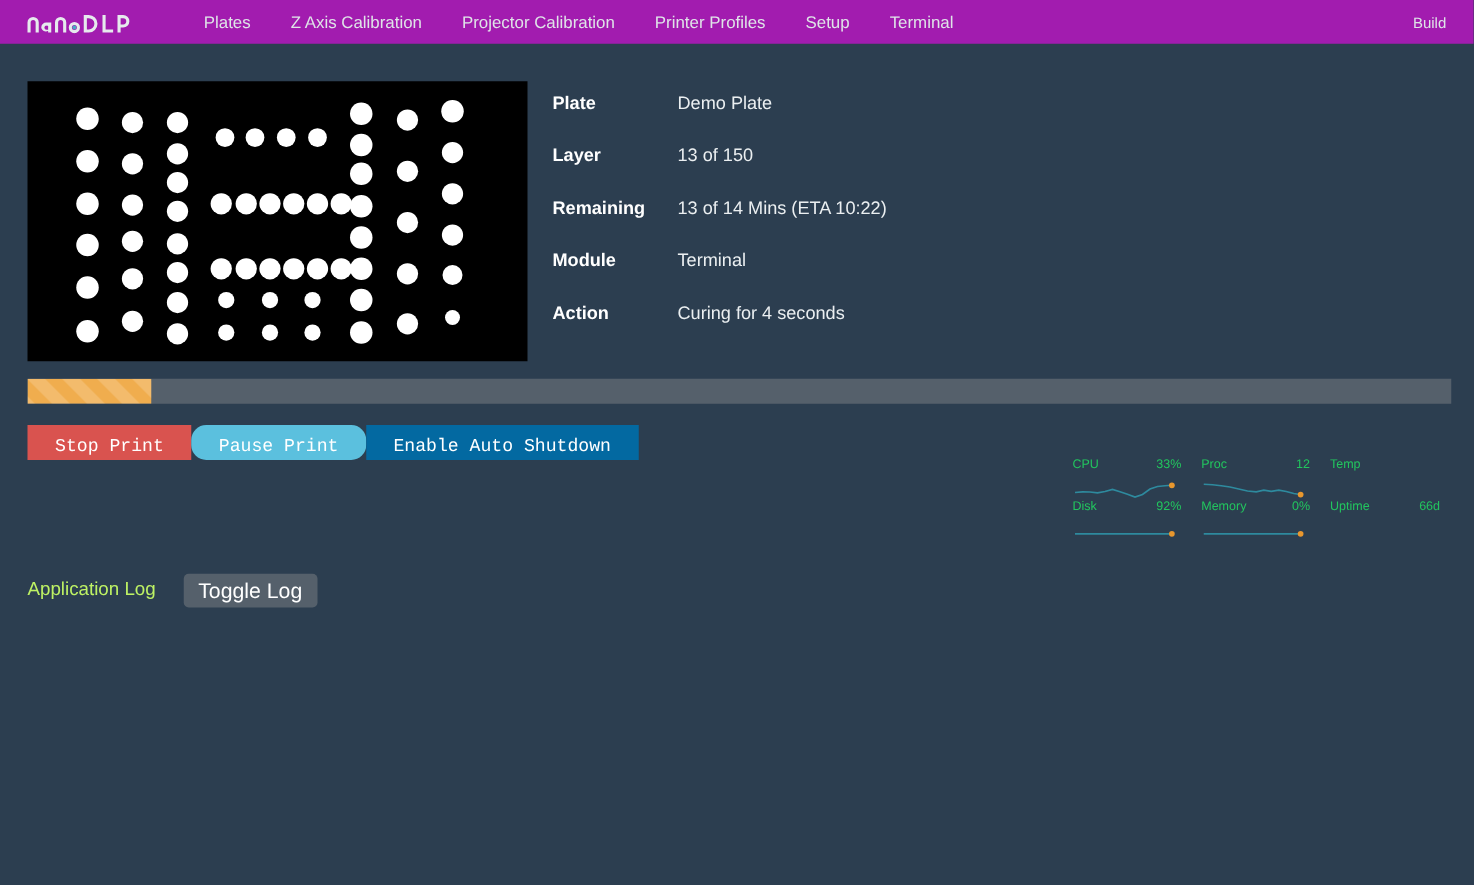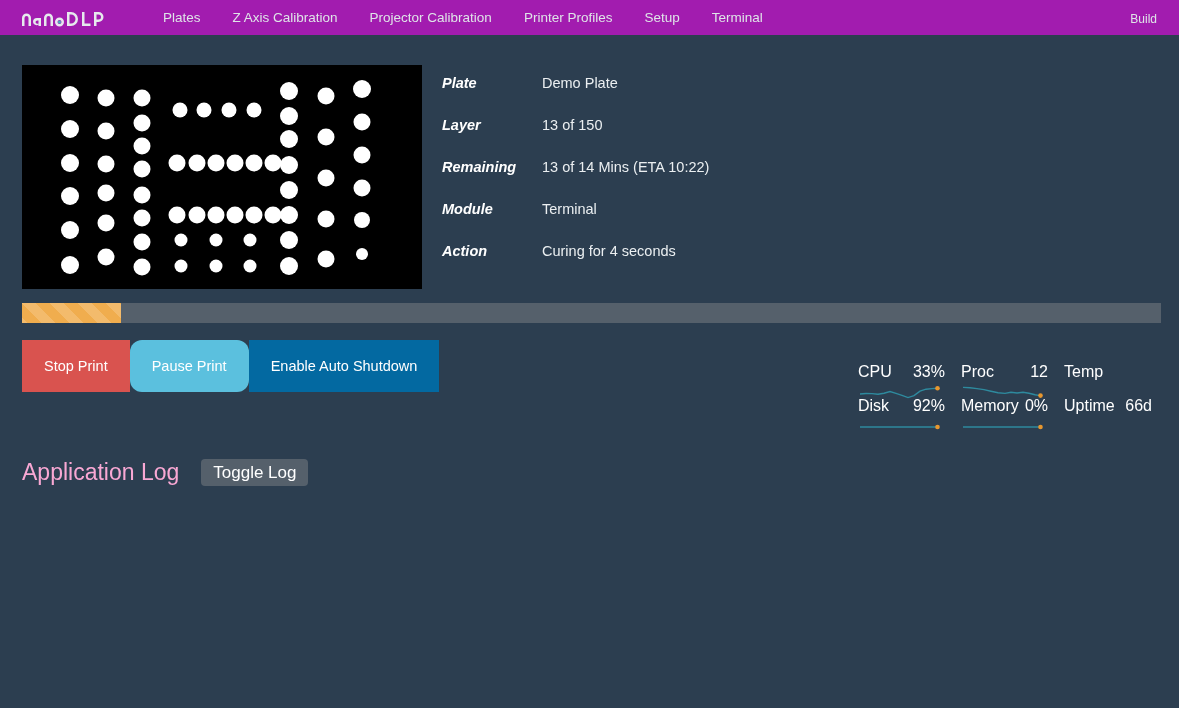--- a/index.html
+++ b/index.html
@@ -90,21 +90,20 @@
     display: flex;
     align-items: baseline;
     height: 42px;
   }
   .info-label {
     width: 100px;
     font-weight: bold;
     font-size: 14.5px;
     color: #ffffff;
     flex: 0 0 auto;
-    font-style: italic;
   }
   .info-value {
     font-size: 14.5px;
     color: #ebeff1;
   }
 
   
   .progress {
     margin: 14px 18px 0 22px;
     height: 20px;
@@ -125,23 +124,23 @@
   
   .actions {
     display: flex;
     margin: 17px 0 0 22px;
     align-items: flex-start;
   }
   .btn {
     border: none;
     color: #ffffff;
     font-size: 14.5px;
-    font-family: Liberation Sans, sans-serif;
+    font-family: Liberation Mono, monospace;
     padding: 0 22px;
-    height: 52px;
+    height: 28px;
     line-height: 36px;
     cursor: pointer;
     white-space: nowrap;
   }
   .btn-danger  { background: #d9534f; }
   .btn-info    { background: #5bc0de; border-radius: 12px; }
   .btn-warning { background: #0369a1; }
 
   
   .stats {
@@ -152,43 +151,43 @@
   }
   .stat-grid {
     display: grid;
     grid-template-columns: 103px 103px 104px;
     grid-template-rows: auto auto;
   }
   .stat-cell { position: relative; height: 34px; }
   .stat-head {
     display: flex;
     justify-content: space-between;
-    font-size: 16px;
-    color: #ffffff;
+    font-size: 10px;
+    color: #22c55e;
     padding-right: 16px;
     line-height: 14px;
   }
   .stat-name  { white-space: nowrap; }
   .stat-value { white-space: nowrap; }
   .spark { margin-top: 6px; height: 16px; }
   .spark svg { display: block; }
 
   
   .log-head {
     display: flex;
     align-items: center;
     margin: 0 0 0 22px;
     position: absolute;
     top: 420px;
     left: 0;
   }
   .log-title {
-    font-size: 23px;
+    font-size: 15px;
     font-weight: normal;
-    color: #f9a8d4;
+    color: #bef264;
     margin: 0;
     line-height: 34px;
   }
   .toggle-btn {
     margin-left: 22px;
     background: #55606b;
     border: none;
     border-radius: 4px;
     color: #ffffff;
     font-size: 17px;

